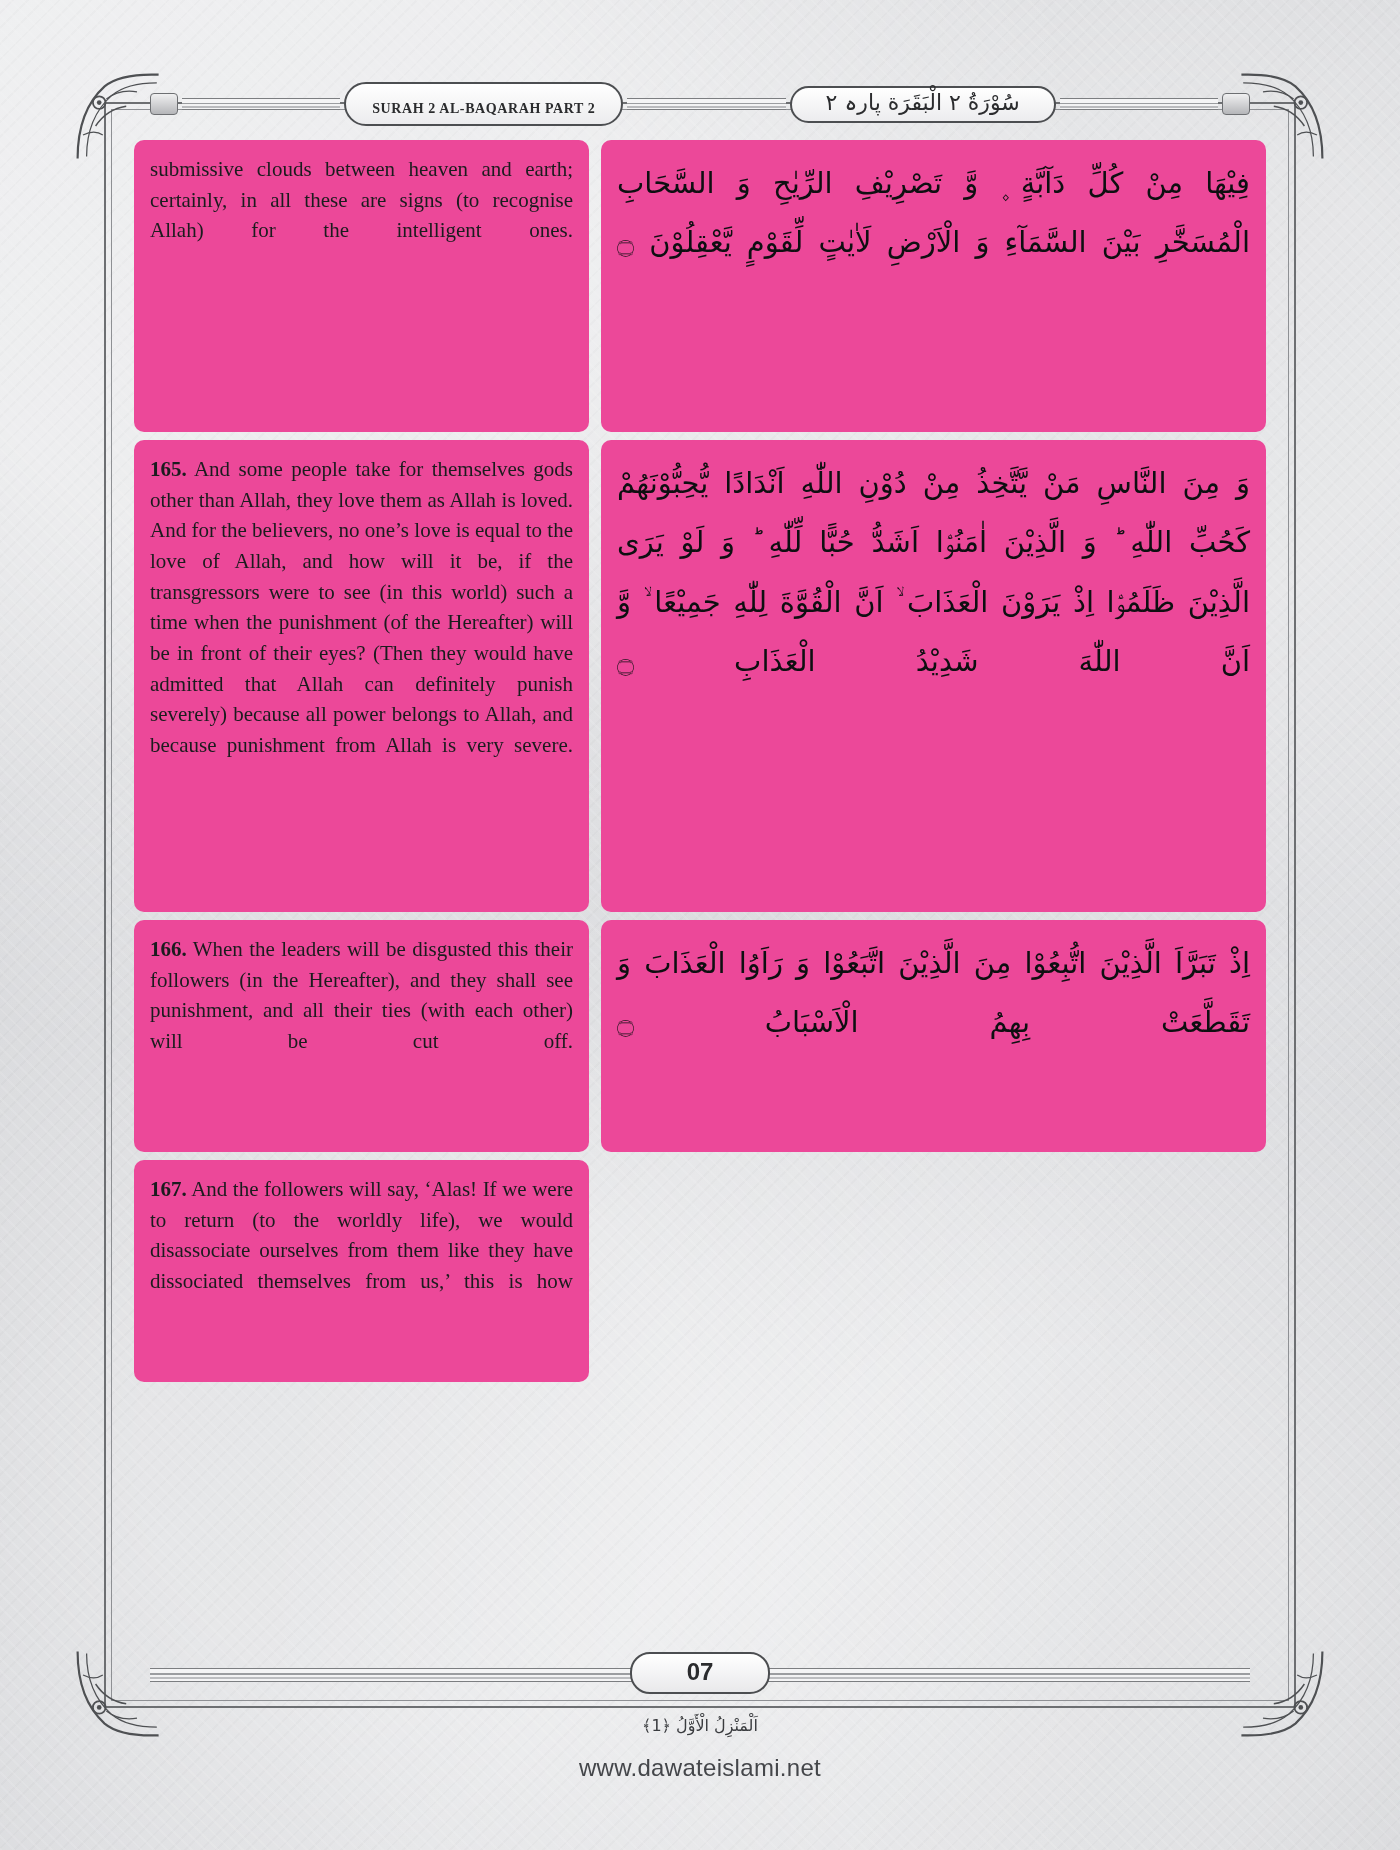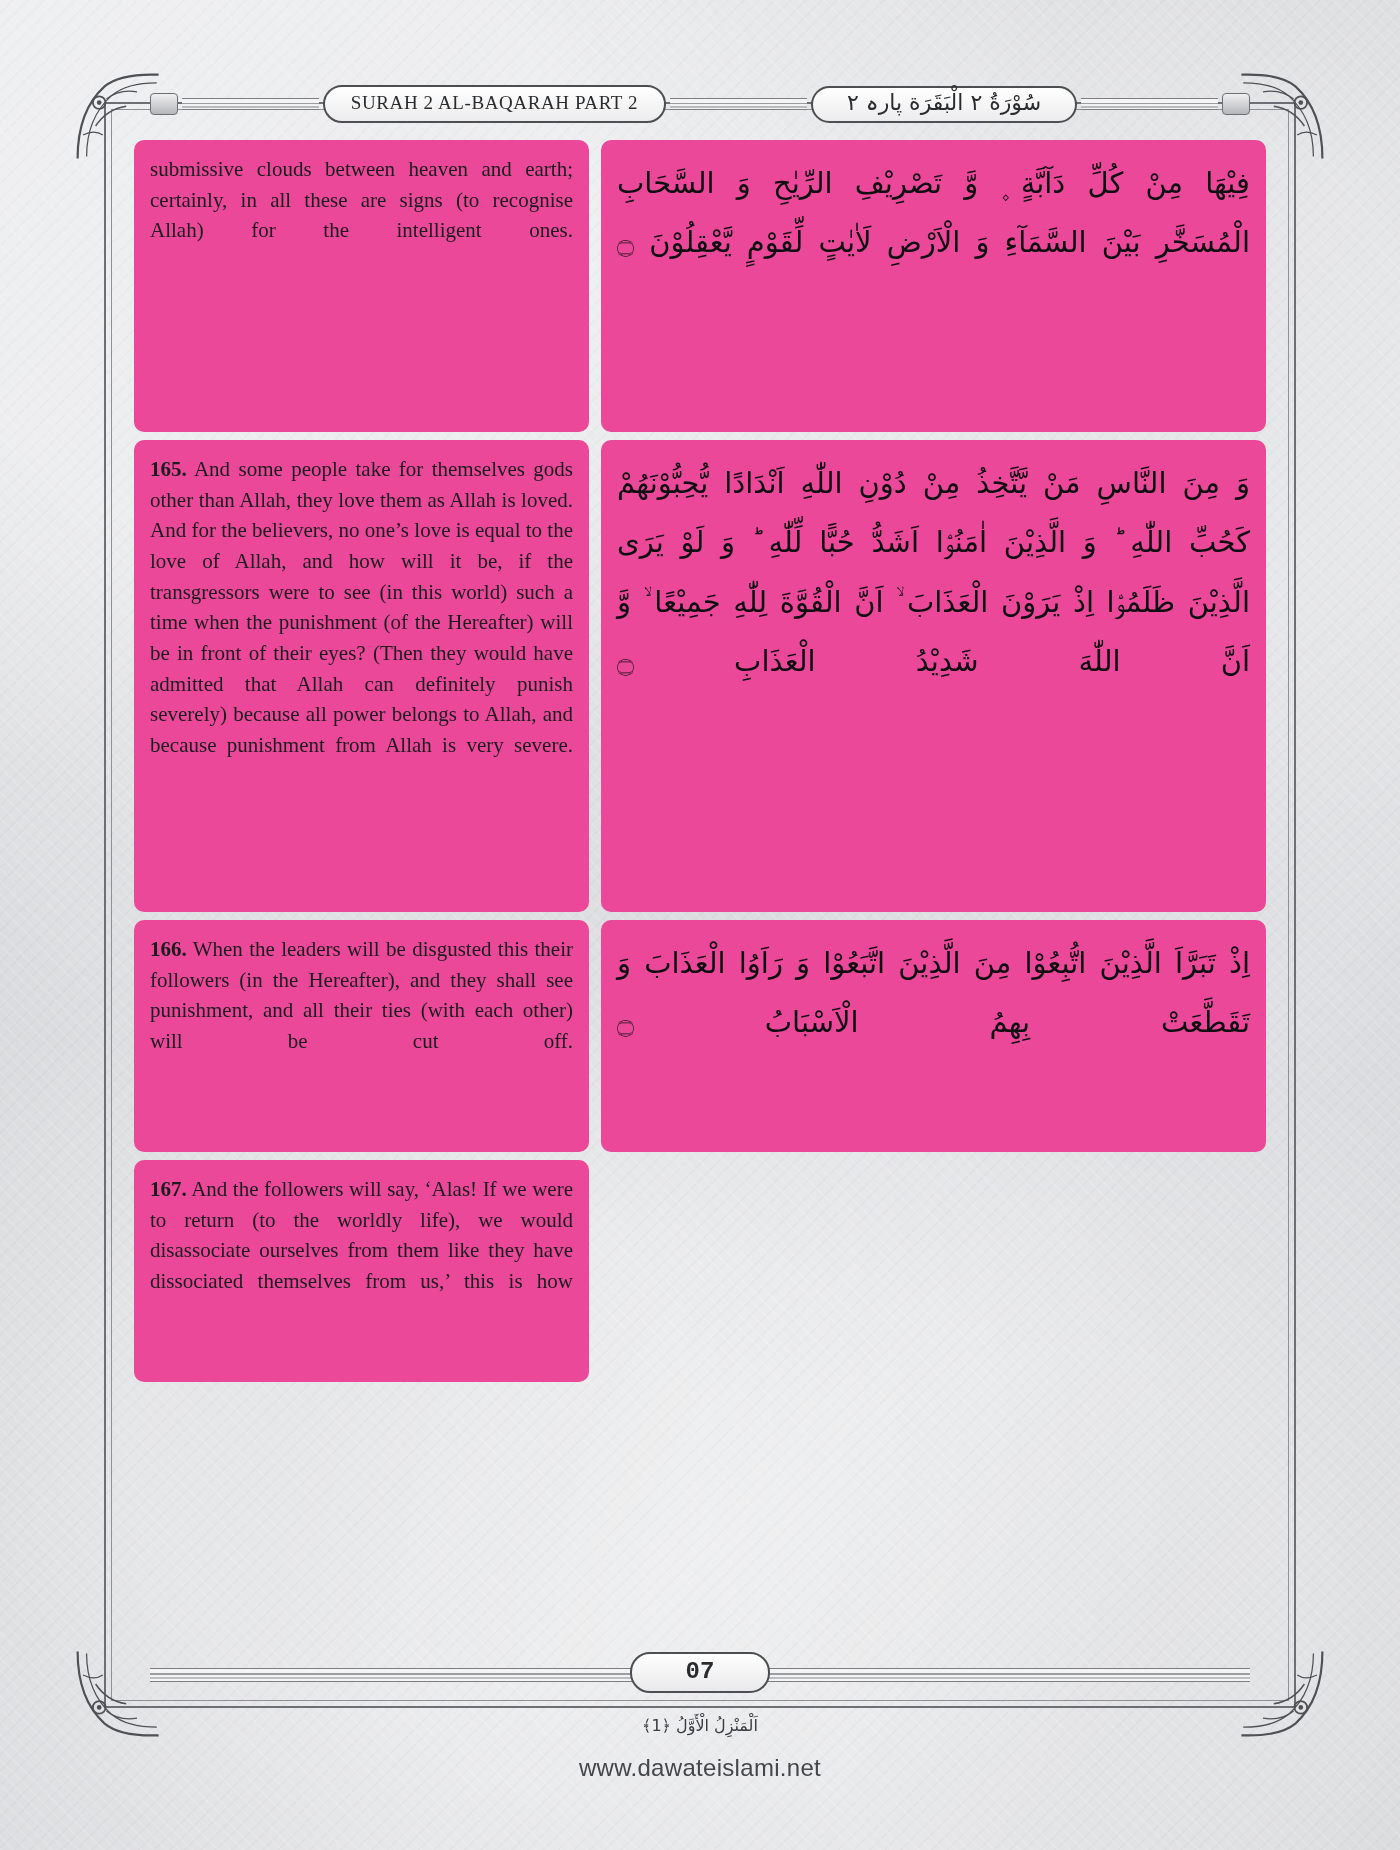--- a/index.html
+++ b/index.html
@@ -50,25 +50,25 @@
   .corner.br{right:-6px;bottom:-6px;transform:scale(-1,-1);}
 
   
   .header{
     position:absolute;left:150px;top:82px;right:150px;height:44px;
     display:flex;align-items:center;justify-content:space-between;
   }
   .hdr-pill{
     border:2px solid #4c4e51;
     border-radius:22px;
-    padding:5px 26px 7px;
+    padding:17px 26px 7px;
     background:linear-gradient(#ffffff,#ececee);
-    font-size:19px;letter-spacing:.6px;
+    font-size:14px;letter-spacing:.6px;
     color:#2b2c2e;
-    font-weight:400;
+    font-weight:700;
     white-space:nowrap;
     font-variant:small-caps;
   }
   .hdr-pill.ar{
     font-family:"DejaVu Sans", sans-serif;
     font-size:22px;font-weight:400;letter-spacing:0;
     padding:2px 34px 6px;
     direction:rtl;
   }
   .hdr-bar{
@@ -131,21 +131,21 @@
     background:linear-gradient(#f4f4f5 0 34%, #9b9da0 34% 52%, #f2f2f3 52% 70%, #bcbdc0 70% 86%, #f4f4f5 86%);
     border-top:1px solid #7c7e81;border-bottom:1px solid #7c7e81;
   }
   .page-num{
     position:absolute;left:50%;top:2px;transform:translateX(-50%);
     min-width:96px;text-align:center;
     border:2px solid #4c4e51;border-radius:20px;
     background:linear-gradient(#ffffff,#e9e9eb);
     font-size:24px;font-weight:700;color:#2b2c2e;
     padding:4px 20px 6px;
-    font-family:Liberation Mono, monospace;
+    font-family:Liberation Sans, sans-serif;
   }
   .footer-ar{
     position:absolute;left:0;right:0;top:66px;text-align:center;
     font-family:"DejaVu Sans", sans-serif;
     font-size:16px;color:#3a3c3f;direction:rtl;
   }
   .footer-url{
     position:absolute;left:0;right:0;top:104px;text-align:center;
     font-family:"Liberation Sans", sans-serif;
     font-size:24px;color:#44464a;letter-spacing:.3px;

